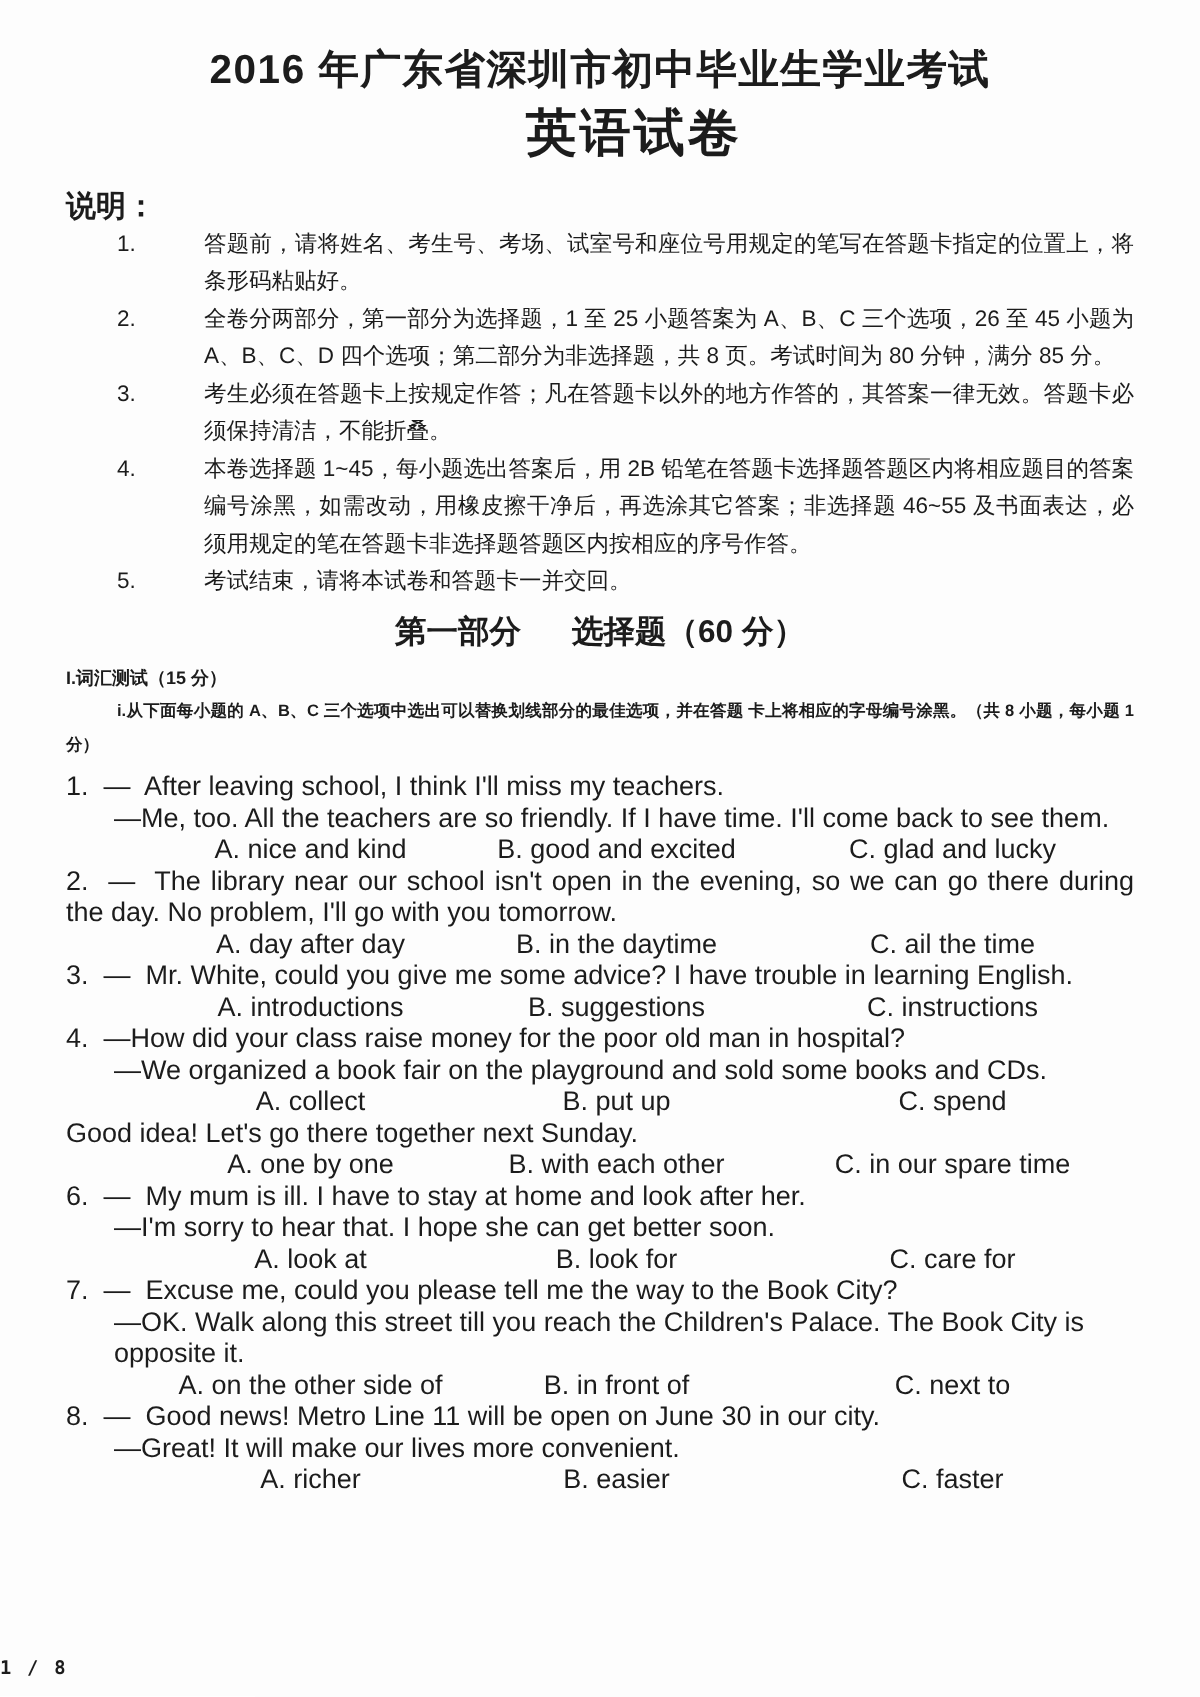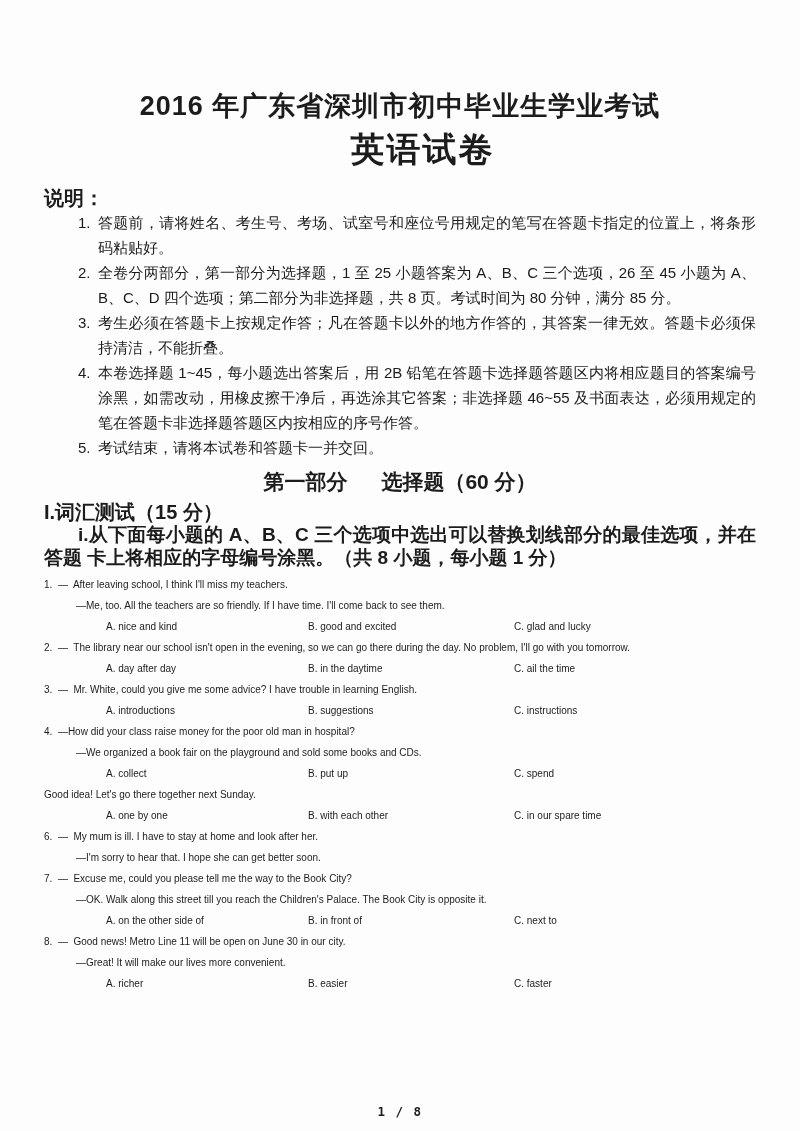--- a/index.html
+++ b/index.html
@@ -6,61 +6,61 @@
   .page {
     position:relative;
     width:800px; height:1131px;
     margin:0 auto;
     background:#fdfdfd;
     color:#1c1c1c;
     font-family:"Liberation Sans", sans-serif;
     overflow:hidden;
   }
   .title1 {
-    padding-top:88px;
+    padding-top:28px;
     text-align:center;
     font-size:27px; font-weight:700;
     line-height:36px;
     letter-spacing:1px;
   }
   .title2 {
     text-align:center;
     font-size:34px; font-weight:700;
     line-height:46px;
     margin-top:2px;
     letter-spacing:2px;
     padding-left:45px;
   }
   .instr { margin:14px 44px 0 44px; font-size:15px; }
   .instr-heading { font-weight:700; font-size:20px; line-height:24px; }
   .instr-item { display:flex; line-height:25px; }
   .instr-num { flex:0 0 auto; width:20px; margin-left:34px; }
-  .instr-text { flex:1; text-align:justify; }
+  .instr-text { flex:1; text-align:justify;margin-left:38px; }
   .part-heading {
     text-align:center; font-weight:700; font-size:21px;
     line-height:24px; margin-top:10px;
   }
   .part-gap { display:inline-block; width:34px; }
-  .sec-title { margin:7px 44px 0 44px; font-weight:700; font-size:20px; line-height:22px; }
+  .sec-title { margin:7px 44px 0 44px; font-weight:700; font-size:12px; line-height:22px; }
   .sec-note {
-    margin:0 44px; font-weight:700; font-size:19px;
+    margin:0 44px; font-weight:700; font-size:11px;
     line-height:23px; text-align:justify; text-indent:34px;
   }
-  .questions { margin:5px 44px 16px 44px; font-size:10px; }
+  .questions { margin:5px 44px 16px 44px; font-size:18px; }
   .qline { line-height:21px; white-space:pre-wrap; }
   .qline.wrap { text-align:justify; }
   .qline.reply { margin-left:32px; }
   .u { text-decoration-thickness:1.5px; text-underline-offset:3px; }
-  .opt-row { display:flex; line-height:21px; }
+  .opt-row { display:flex; line-height:21px;text-align:center; }
   .opt-a { flex:0 0 auto; margin-left:62px; width:202px; }
   .opt-b { flex:0 0 auto; width:206px; }
   .opt-c { flex:1; }
   .footer {
     position:absolute; left:0; right:0; bottom:12px;
-    text-align:center; font-size:12.5px; font-weight:700;
+    font-size:12.5px; font-weight:700;
     letter-spacing:1.5px;
     font-family:"DejaVu Sans Mono", monospace;
   }
 </style>
 </head>
 <body>
 
 <div class="page">
 
   <div class="title1">2016 年广东省深圳市初中毕业生学业考试</div>
@@ -137,20 +137,25 @@
         <div class="qline flush"><span>Good idea! Let's go there together next Sunday.</span></div>
         <div class="opt-row">
           <span class="opt-a">A. one by one</span>
           <span class="opt-b">B. with each other</span>
           <span class="opt-c">C. in our spare time</span>
         </div>
       </div>
       <div class="question">
         <div class="qline first"><span>6.  —  My mum is ill. I have to stay at home and </span><span class="u">look after</span><span> her.</span></div>
         <div class="qline reply"><span>—I'm sorry to hear that. I hope she can get better soon.</span></div>
+        <div class="opt-row">
+          <span class="opt-a">A. look at</span>
+          <span class="opt-b">B. look for</span>
+          <span class="opt-c">C. care for</span>
+        </div>
       </div>
       <div class="question">
         <div class="qline first"><span>7.  —  Excuse me, could you please tell me the way to the Book City?</span></div>
         <div class="qline reply"><span>—OK. Walk along this street till you reach the Children's Palace. The Book City is </span><span class="u">opposite</span><span> it.</span></div>
         <div class="opt-row">
           <span class="opt-a">A. on the other side of</span>
           <span class="opt-b">B. in front of</span>
           <span class="opt-c">C. next to</span>
         </div>
       </div>

